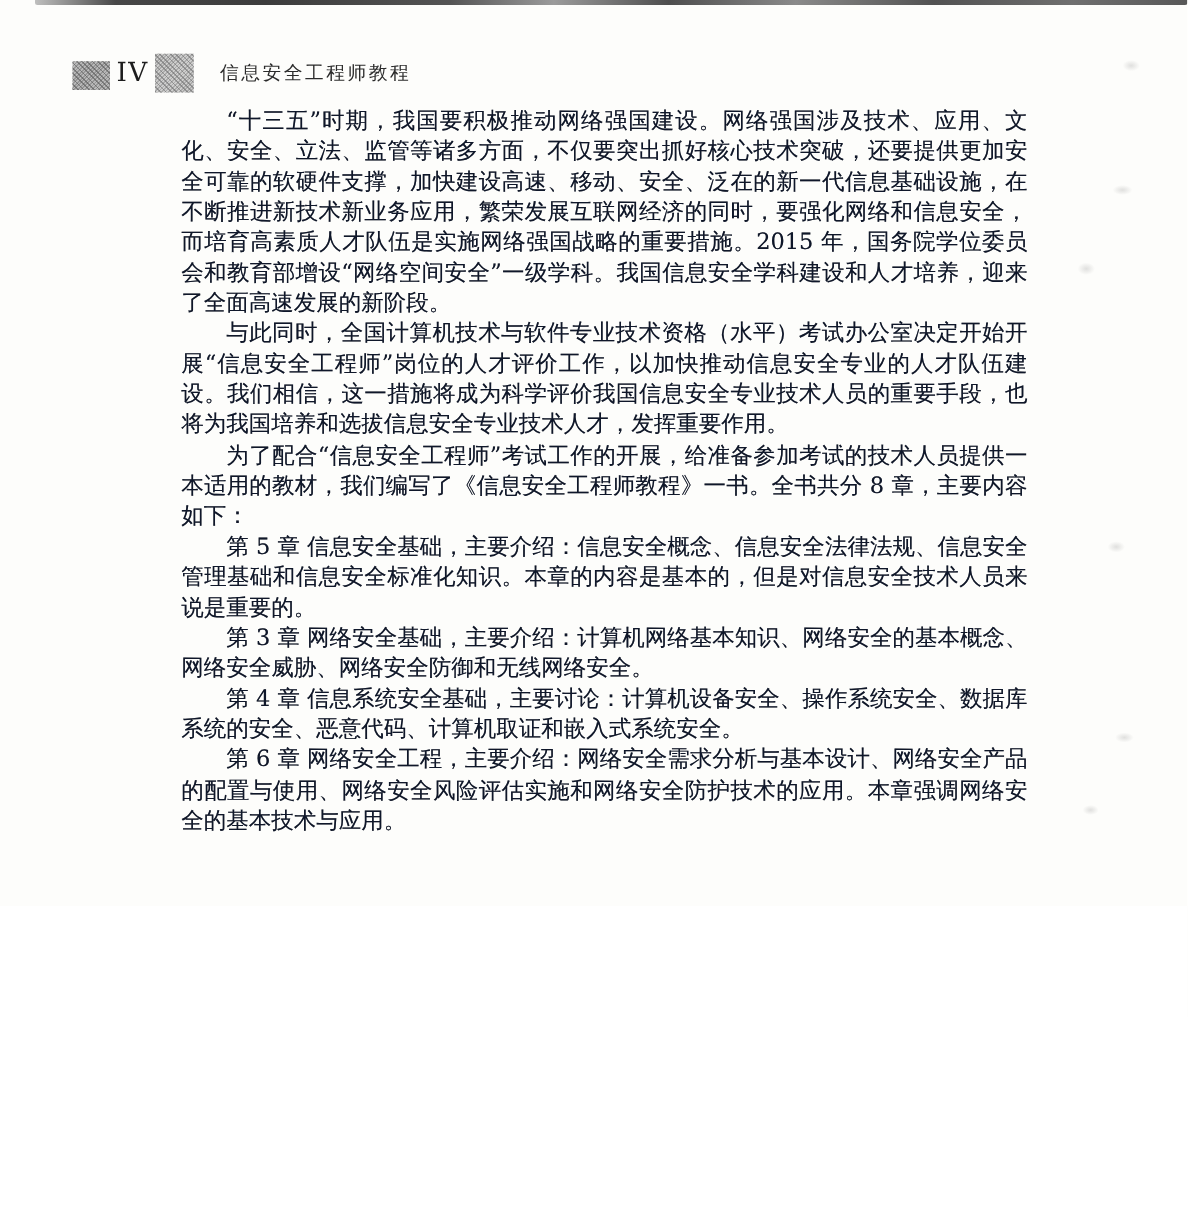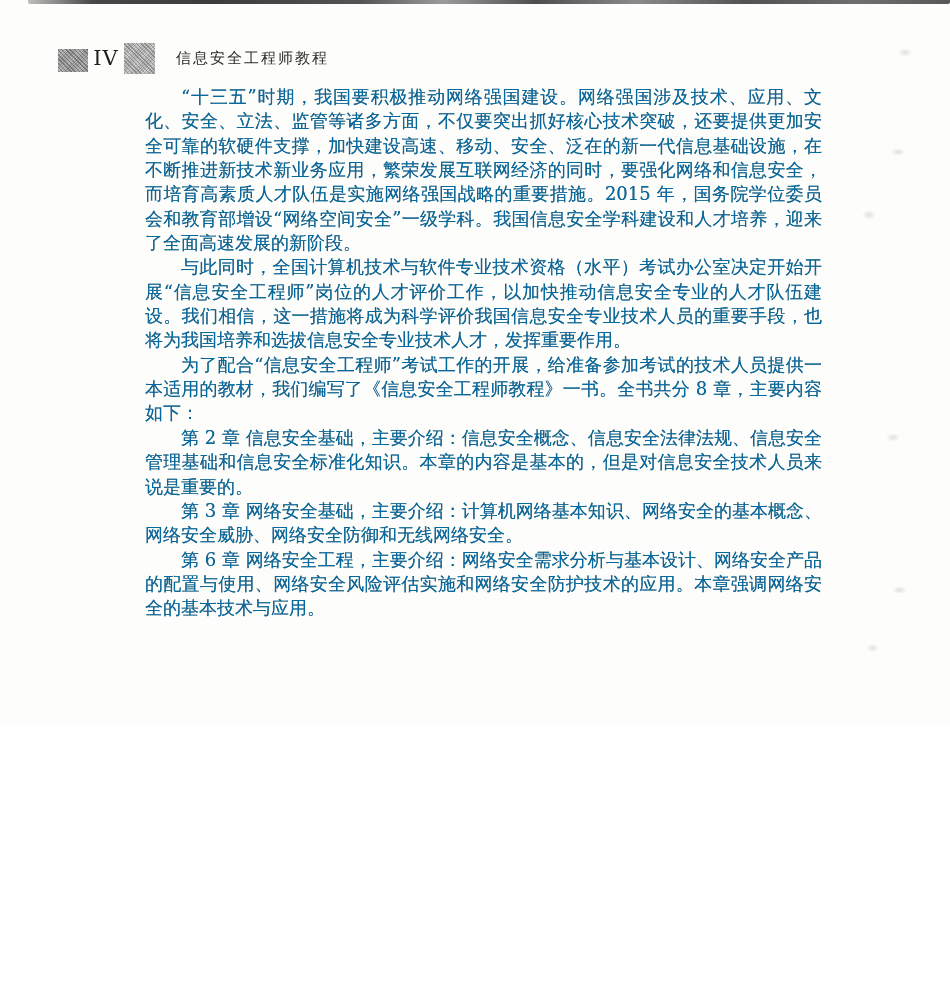--- a/index.html
+++ b/index.html
@@ -42,21 +42,21 @@
   .book-title {
     margin-left:21px;
     font-family:"DejaVu Sans","Liberation Sans",sans-serif;
     font-weight:normal; font-size:15px; color:#2b2b2b; letter-spacing:2px;
     white-space:nowrap;
   }
 
   
   .body-text {
     position:absolute; left:145px; top:85px; width:677px;
-    font-size:18px; line-height:24.35px; color:#0369a1;
+    font-size:18px; line-height:24.35px; color:#0f172a;
     text-align:justify; text-justify:inter-character;
     word-break:break-all;
     text-shadow:0 0 .5px rgba(25,25,25,.55);
   }
   .body-text p { margin:0; text-indent:2em; }
 
   
   .smudge {
     position:absolute;
     background:radial-gradient(ellipse at center, rgba(70,70,70,.16), rgba(70,70,70,0) 70%);
@@ -77,22 +77,23 @@
     <div class="halftone block-left"></div>
     <div class="pageno">IV</div>
     <div class="halftone block-right"></div>
     <div class="book-title">信息安全工程师教程</div>
   </div>
 
   <div class="body-text">
     <p>“十三五”时期，我国要积极推动网络强国建设。网络强国涉及技术、应用、文化、安全、立法、监管等诸多方面，不仅要突出抓好核心技术突破，还要提供更加安全可靠的软硬件支撑，加快建设高速、移动、安全、泛在的新一代信息基础设施，在不断推进新技术新业务应用，繁荣发展互联网经济的同时，要强化网络和信息安全，而培育高素质人才队伍是实施网络强国战略的重要措施。2015 年，国务院学位委员会和教育部增设“网络空间安全”一级学科。我国信息安全学科建设和人才培养，迎来了全面高速发展的新阶段。</p>
     <p>与此同时，全国计算机技术与软件专业技术资格（水平）考试办公室决定开始开展“信息安全工程师”岗位的人才评价工作，以加快推动信息安全专业的人才队伍建设。我们相信，这一措施将成为科学评价我国信息安全专业技术人员的重要手段，也将为我国培养和选拔信息安全专业技术人才，发挥重要作用。</p>
     <p>为了配合“信息安全工程师”考试工作的开展，给准备参加考试的技术人员提供一本适用的教材，我们编写了《信息安全工程师教程》一书。全书共分 8 章，主要内容如下：</p>
-    <p>第 2 章 信息安全基础，主要介绍：信息安全概念、信息安全法律法规、信息安全管理基础和信息安全标准化知识。本章的内容是基本的，但是对信息安全技术人员来说是重要的。</p>
+    <p>第 5 章 信息安全基础，主要介绍：信息安全概念、信息安全法律法规、信息安全管理基础和信息安全标准化知识。本章的内容是基本的，但是对信息安全技术人员来说是重要的。</p>
     <p>第 3 章 网络安全基础，主要介绍：计算机网络基本知识、网络安全的基本概念、网络安全威胁、网络安全防御和无线网络安全。</p>
+    <p>第 4 章 信息系统安全基础，主要讨论：计算机设备安全、操作系统安全、数据库系统的安全、恶意代码、计算机取证和嵌入式系统安全。</p>
     <p>第 6 章 网络安全工程，主要介绍：网络安全需求分析与基本设计、网络安全产品的配置与使用、网络安全风险评估实施和网络安全防护技术的应用。本章强调网络安全的基本技术与应用。</p>
   </div>
 
   <div class="smudge" style="left:898px; top:48px;  width:14px; height:9px;"></div>
   <div class="smudge" style="left:890px; top:148px; width:16px; height:8px;"></div>
   <div class="smudge" style="left:862px; top:210px; width:14px; height:10px;"></div>
   <div class="smudge" style="left:886px; top:433px; width:14px; height:9px;"></div>
   <div class="smudge" style="left:892px; top:586px; width:15px; height:8px;"></div>
   <div class="smudge" style="left:866px; top:644px; width:13px; height:8px;"></div>
   <div class="smudge-line" style="left:938px; top:938px; height:38px;"></div>

